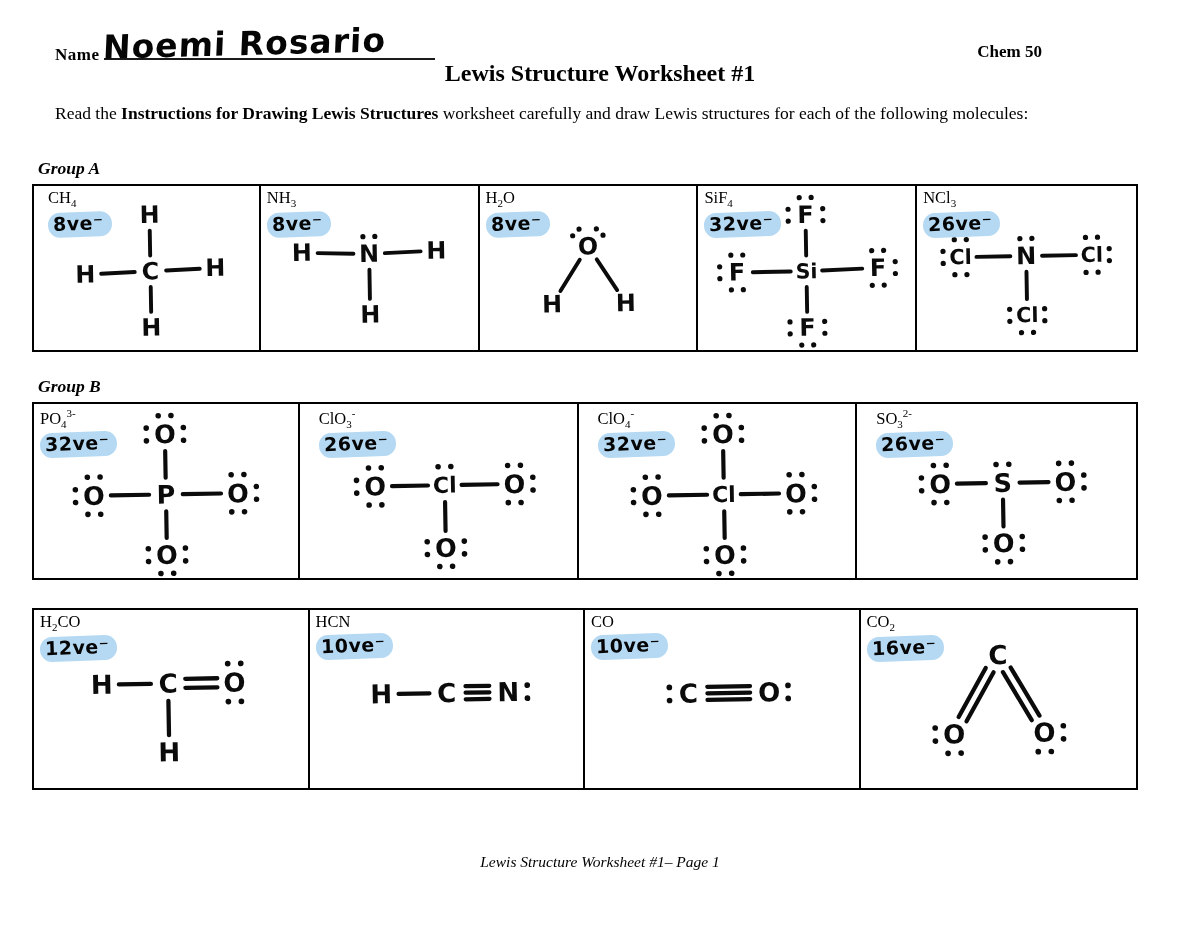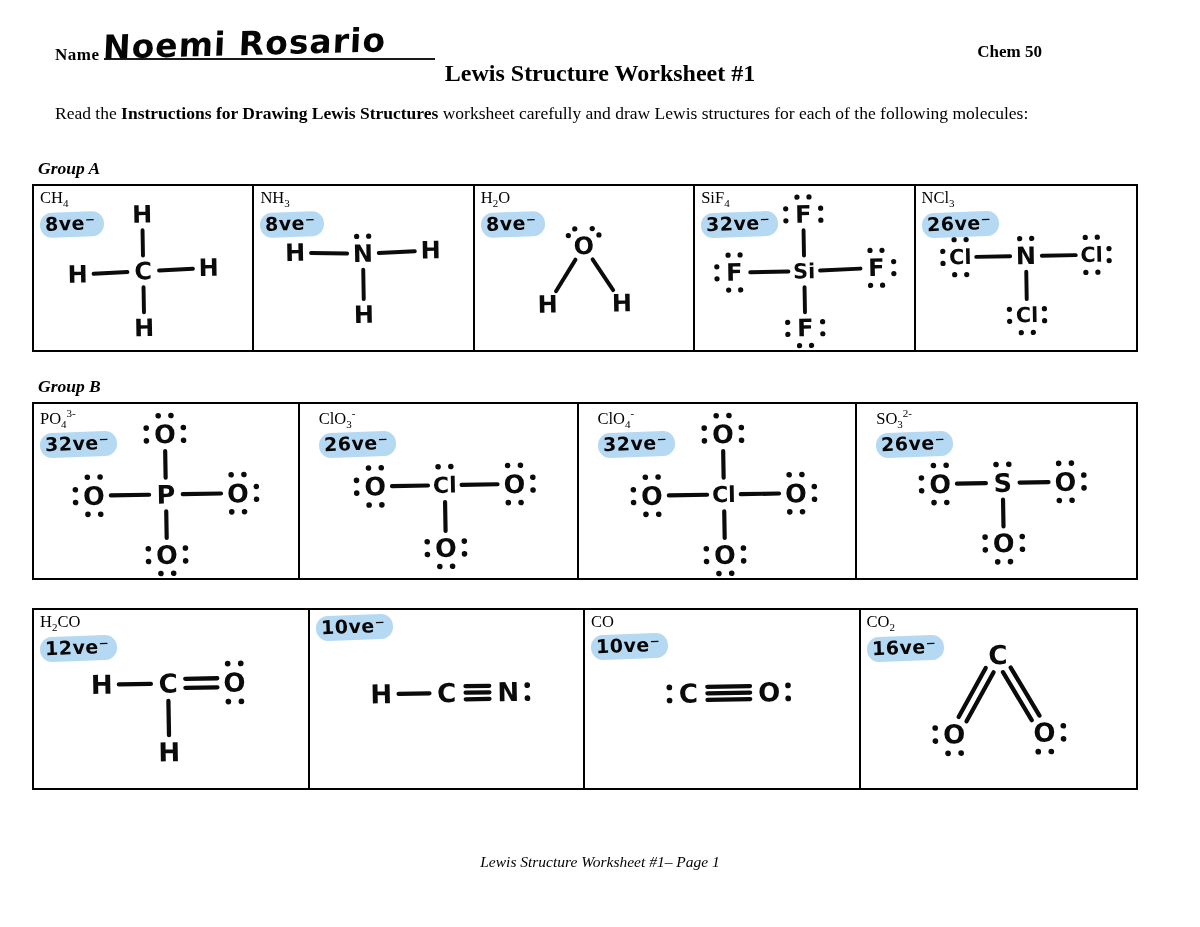--- a/index.html
+++ b/index.html
@@ -19,21 +19,21 @@
   }
   .course{position:absolute;top:42px;right:158px;font-size:17px;font-weight:bold;}
   .page-title{position:absolute;top:60px;left:0;width:100%;text-align:center;
     font-size:24px;font-weight:bold;}
   .instructions{position:absolute;top:101px;left:55px;width:1092px;
     font-size:17.5px;line-height:1.42;}
   
   .content{position:absolute;top:158px;left:32px;width:1106px;}
   .group-label{font-size:17.5px;font-weight:bold;font-style:italic;margin:0 0 6px 6px;height:20px;}
   .mol-table{display:grid;border:2px solid #000;background:#fff;margin-bottom:24px;}
-  .mol-table.g0{grid-template-columns:repeat(5,1fr);height:164px;}
+  .mol-table.g0{grid-template-columns:repeat(5,1fr);height:164px;padding-left:8px;}
   .mol-table.g1{grid-template-columns:repeat(4,1fr);height:174px;margin-bottom:28px;gap:13px;}
   .mol-table.g2{grid-template-columns:repeat(4,1fr);height:178px;}
   .mol-cell{position:relative;border-right:2px solid #000;padding:3px 6px;overflow:hidden;}
   .mol-cell:last-child{border-right:none;}
   .formula{font-size:16.5px;position:relative;z-index:2;line-height:1.15;}
   .formula sub,.formula sup{font-size:11px;}
   .ve-badge{
     display:inline-block;position:relative;z-index:2;
     font-family:"DejaVu Sans",sans-serif;font-weight:bold;font-size:19px;line-height:1.15;
     background:var(--hl,#b5d9f2);border-radius:12px;padding:1px 8px 2px 5px;
@@ -326,21 +326,21 @@
               <text x="42" y="62" text-anchor="middle" dominant-baseline="central" font-size="22">H</text>
               <text x="98" y="62" text-anchor="middle" dominant-baseline="central" font-size="22">C</text>
               <text x="154" y="62" text-anchor="middle" dominant-baseline="central" font-size="22">O</text>
               <circle cx="148.5" cy="46" r="2.4" fill="#0b0b0b"></circle>
               <circle cx="159.5" cy="46" r="2.4" fill="#0b0b0b"></circle>
               <circle cx="148.5" cy="78" r="2.4" fill="#0b0b0b"></circle>
               <circle cx="159.5" cy="78" r="2.4" fill="#0b0b0b"></circle>
               <text x="98" y="120" text-anchor="middle" dominant-baseline="central" font-size="22">H</text>
             </g>
           </svg></div>
-        <div class="mol-cell"><div class="ve-badge">10ve⁻</div><svg class="mol" viewBox="0 0 200 150" preserveAspectRatio="xMidYMid meet">
+        <div class="mol-cell"><div class="formula"><span>HCN</span></div><div class="ve-badge">10ve⁻</div><svg class="mol" viewBox="0 0 200 150" preserveAspectRatio="xMidYMid meet">
             <g transform="rotate(-1 100 75)">
               <line x1="59.5" y1="70" x2="85.5" y2="70" stroke="#0b0b0b" stroke-width="3.6" stroke-linecap="round"></line>
               <line x1="116" y1="64.5" x2="136" y2="64.5" stroke="#0b0b0b" stroke-width="3.6" stroke-linecap="round"></line>
               <line x1="116" y1="70" x2="136" y2="70" stroke="#0b0b0b" stroke-width="3.6" stroke-linecap="round"></line>
               <line x1="116" y1="75.5" x2="136" y2="75.5" stroke="#0b0b0b" stroke-width="3.6" stroke-linecap="round"></line>
               <text x="45" y="70" text-anchor="middle" dominant-baseline="central" font-size="22">H</text>
               <text x="100" y="70" text-anchor="middle" dominant-baseline="central" font-size="22">C</text>
               <text x="152" y="70" text-anchor="middle" dominant-baseline="central" font-size="22">N</text>
               <circle cx="168" cy="64.5" r="2.4" fill="#0b0b0b"></circle>
               <circle cx="168" cy="75.5" r="2.4" fill="#0b0b0b"></circle>

